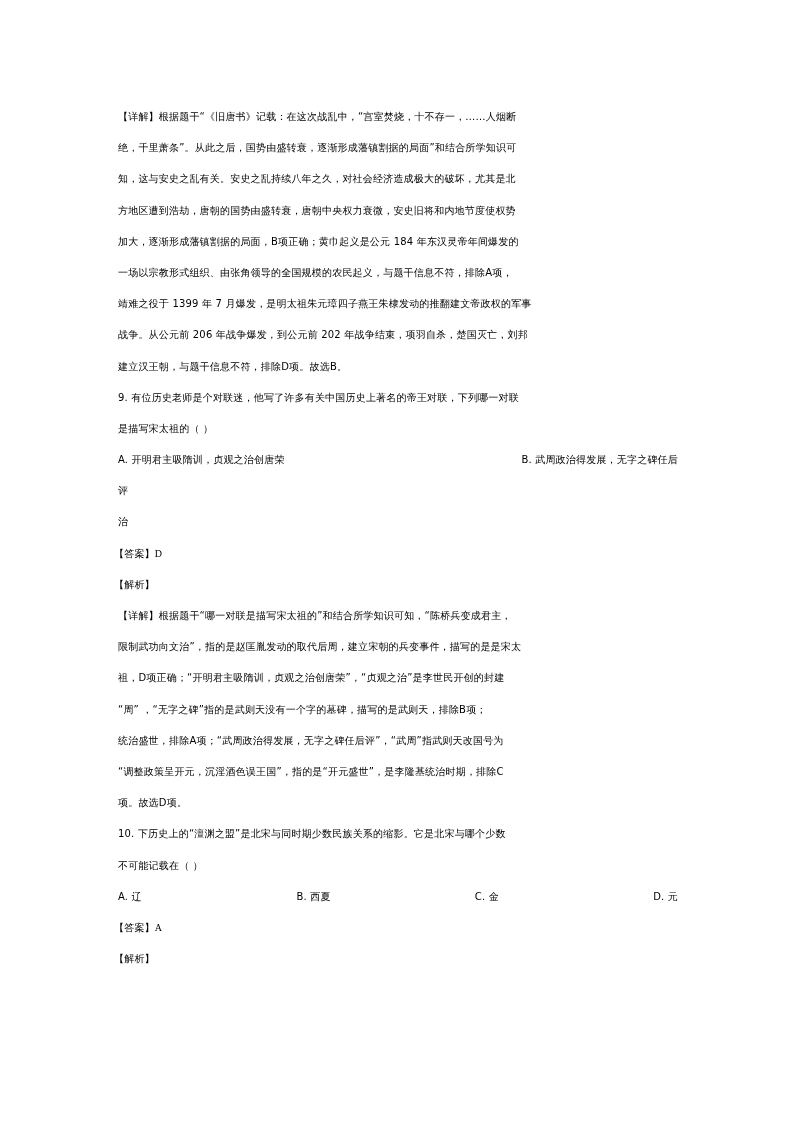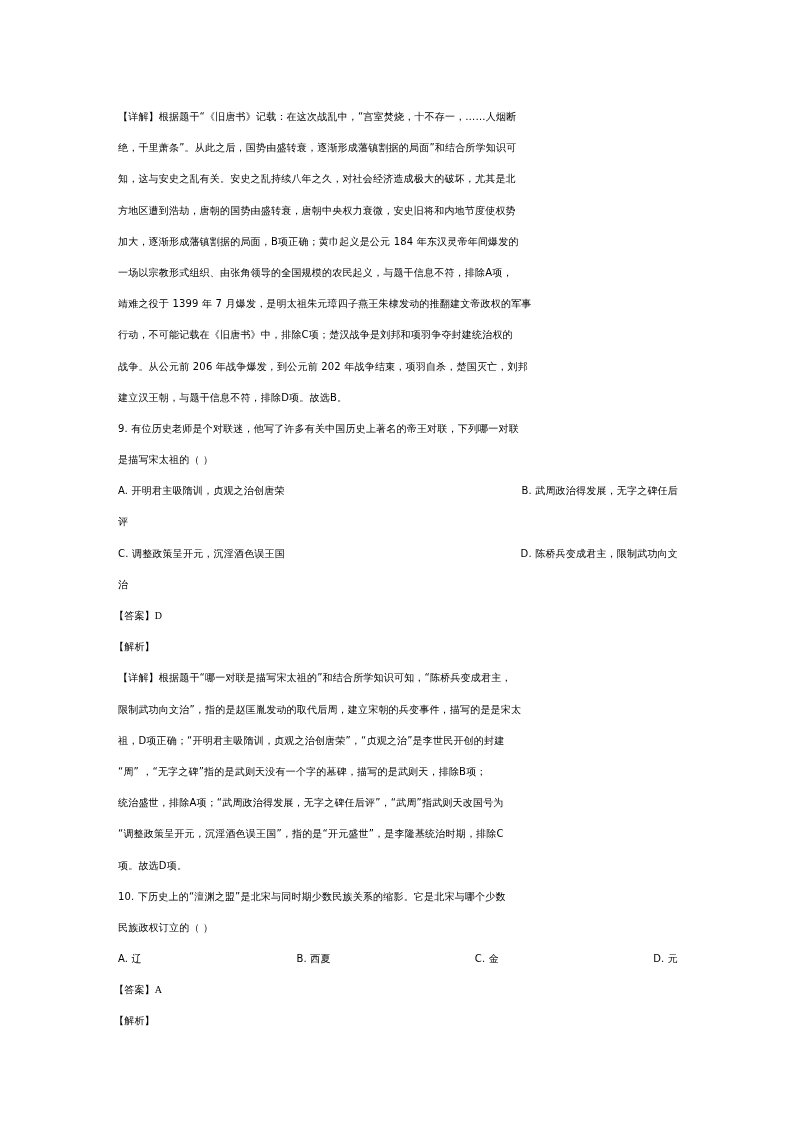--- a/index.html
+++ b/index.html
@@ -18,54 +18,49 @@
 <div class="page">
 
   <div>
     <div class="line">【详解】根据题干“《旧唐书》记载：在这次战乱中，“宫室焚烧，十不存一，……人烟断</div>
     <div class="line">绝，千里萧条”。从此之后，国势由盛转衰，逐渐形成藩镇割据的局面”和结合所学知识可</div>
     <div class="line">知，这与安史之乱有关。安史之乱持续八年之久，对社会经济造成极大的破坏，尤其是北</div>
     <div class="line">方地区遭到浩劫，唐朝的国势由盛转衰，唐朝中央权力衰微，安史旧将和内地节度使权势</div>
     <div class="line">加大，逐渐形成藩镇割据的局面，B项正确；黄巾起义是公元 184 年东汉灵帝年间爆发的</div>
     <div class="line">一场以宗教形式组织、由张角领导的全国规模的农民起义，与题干信息不符，排除A项，</div>
     <div class="line">靖难之役于 1399 年 7 月爆发，是明太祖朱元璋四子燕王朱棣发动的推翻建文帝政权的军事</div>
-    <div class="line">行动，不可能记载在《旧唐书》中，排除C项；楚汉战争是刘邦和项羽争夺封建统治权的</div>
     <div class="line">战争。从公元前 206 年战争爆发，到公元前 202 年战争结束，项羽自杀，楚国灭亡，刘邦</div>
     <div class="line">建立汉王朝，与题干信息不符，排除D项。故选B。</div>
   </div>
 
   <div>
     <div class="line">9. 有位历史老师是个对联迷，他写了许多有关中国历史上著名的帝王对联，下列哪一对联</div>
     <div class="line">是描写宋太祖的（    ）</div>
     <div class="line opt-row">
       <span class="opt-half">A. 开明君主吸隋训，贞观之治创唐荣</span>
       <span>B. 武周政治得发展，无字之碑任后</span>
     </div>
     <div class="line">评</div>
-    <div class="line opt-row">
-      <span class="opt-half">C. 调整政策呈开元，沉淫酒色误王国</span>
-      <span>D. 陈桥兵变成君主，限制武功向文</span>
-    </div>
     <div class="line">治</div>
     <div class="line tag">【答案】D</div>
     <div class="line tag">【解析】</div>
     <div>
       <div class="line">【详解】根据题干“哪一对联是描写宋太祖的”和结合所学知识可知，“陈桥兵变成君主，</div>
       <div class="line">限制武功向文治”，指的是赵匡胤发动的取代后周，建立宋朝的兵变事件，描写的是是宋太</div>
       <div class="line">祖，D项正确；“开明君主吸隋训，贞观之治创唐荣”，“贞观之治”是李世民开创的封建</div>
       <div class="line">“周” ，“无字之碑”指的是武则天没有一个字的墓碑，描写的是武则天，排除B项；</div>
       <div class="line">统治盛世，排除A项；“武周政治得发展，无字之碑任后评”，“武周”指武则天改国号为</div>
       <div class="line">“调整政策呈开元，沉淫酒色误王国”，指的是“开元盛世”，是李隆基统治时期，排除C</div>
       <div class="line">项。故选D项。</div>
     </div>
   </div>
 
   <div>
     <div class="line">10. 下历史上的“澶渊之盟”是北宋与同时期少数民族关系的缩影。它是北宋与哪个少数</div>
-    <div class="line">民族政权订立的（    ）</div>
+    <div class="line">不可能记载在（    ）</div>
     <div class="line opt-row">
       <span class="opt-quarter">A. 辽</span>
       <span class="opt-quarter">B. 西夏</span>
       <span class="opt-quarter">C. 金</span>
       <span>D. 元</span>
     </div>
     <div class="line tag">【答案】A</div>
     <div class="line tag">【解析】</div>
   </div>
 

